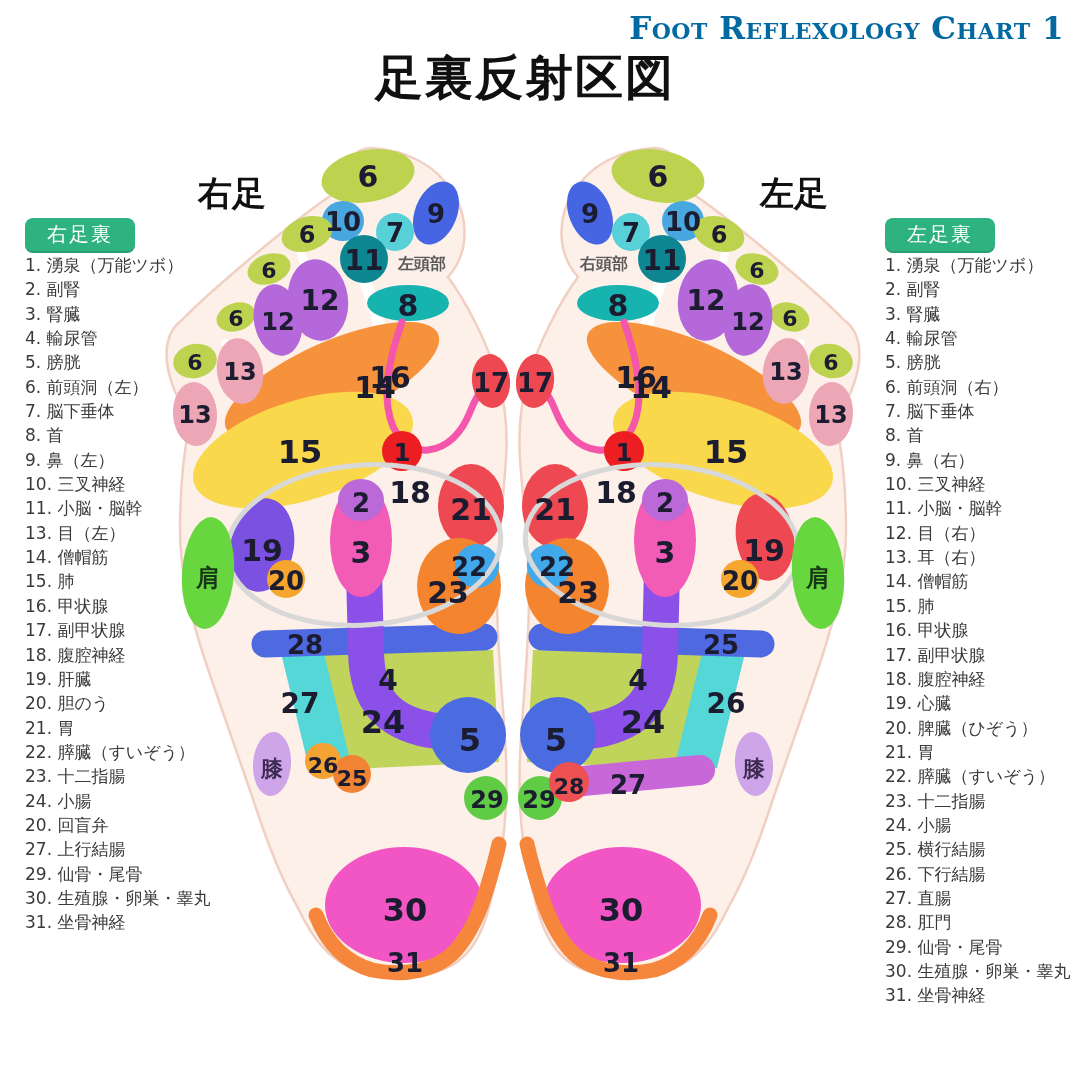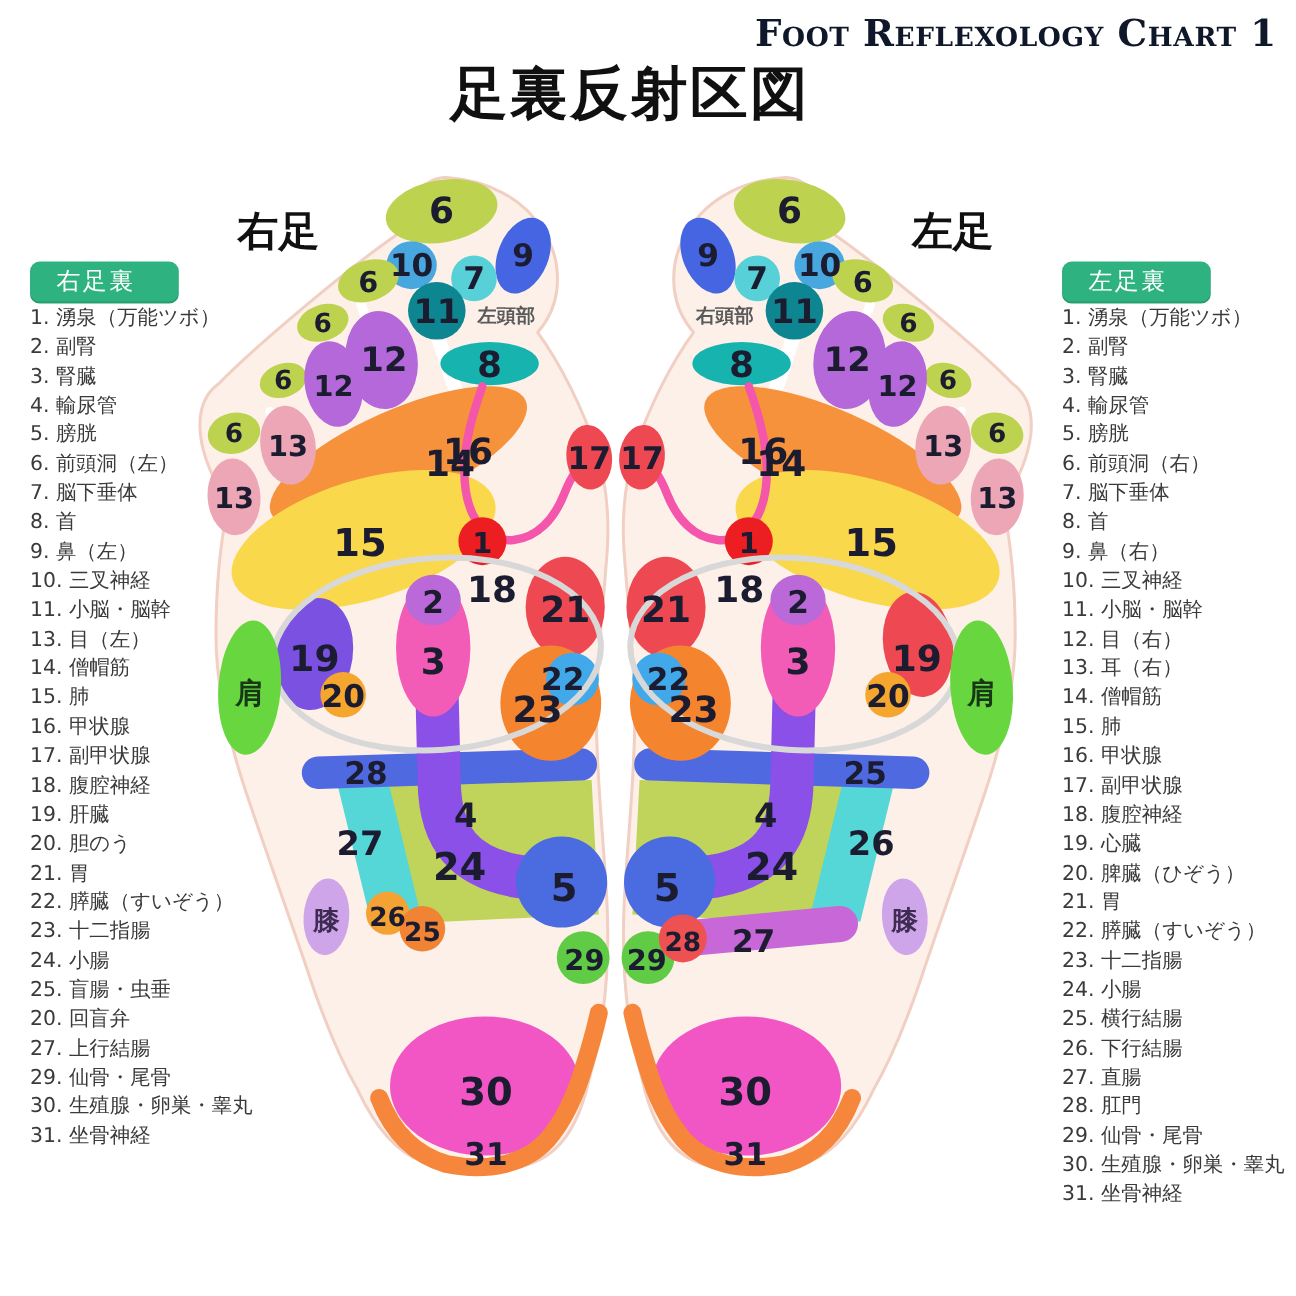--- a/index.html
+++ b/index.html
@@ -2,30 +2,30 @@
 <html><head>
 <meta charset="utf-8">
 <style>
   html,body{margin:0;padding:0;}
   body{width:1080px;height:1080px;background:#ffffff;
        font-family:"DejaVu Sans","Liberation Sans",sans-serif;color:#3a3a3a;}
   #stage{position:relative;width:1080px;height:1080px;overflow:hidden;}
   .title-en{position:absolute;top:10px;right:16px;
             font-family:"DejaVu Serif","Liberation Serif",serif;
             font-variant:small-caps;font-weight:600;font-size:31px;
-            letter-spacing:.5px;color:#0f172a;}
+            letter-spacing:.5px;color:#0369a1;}
   .title-ja{position:absolute;top:46px;left:0;width:1050px;text-align:center;
             font-size:48px;font-weight:700;color:#101010;letter-spacing:2px;}
   #feet-svg{position:absolute;left:0;top:0;}
   .legend{position:absolute;top:218px;width:230px;}
   .legend.left{left:25px;}
   .legend.right{left:885px;}
   .legend-badge{display:inline-block;background:#2eb380;color:#ffffff;
                 font-size:20px;font-weight:500;letter-spacing:2px;
-                padding:3px 36px 5px 22px;border-radius:8px;
+                padding:3px 22px 5px 22px;border-radius:8px;
                 box-shadow:inset 0 -2px 0 rgba(0,0,0,.12);}
   .legend-list{font-size:17px;line-height:24.35px;
                color:#3a3a3a;white-space:nowrap;}
   .legend-list div{height:24.35px;}
 </style>
 </head>
 <body>
 
 <div id="stage">
 
@@ -230,21 +230,20 @@
         <div>15. 肺</div>
         <div>16. 甲状腺</div>
         <div>17. 副甲状腺</div>
         <div>18. 腹腔神経</div>
         <div>19. 肝臓</div>
         <div>20. 胆のう</div>
         <div>21. 胃</div>
         <div>22. 膵臓（すいぞう）</div>
         <div>23. 十二指腸</div>
         <div>24. 小腸</div>
-        <div>25. 盲腸・虫垂</div>
         <div>20. 回盲弁</div>
         <div>27. 上行結腸</div>
         <div>29. 仙骨・尾骨</div>
         <div>30. 生殖腺・卵巣・睾丸</div>
         <div>31. 坐骨神経</div>
       </div>
   </div>
 
   <div class="legend right">
     <span class="legend-badge">左足裏</span>

